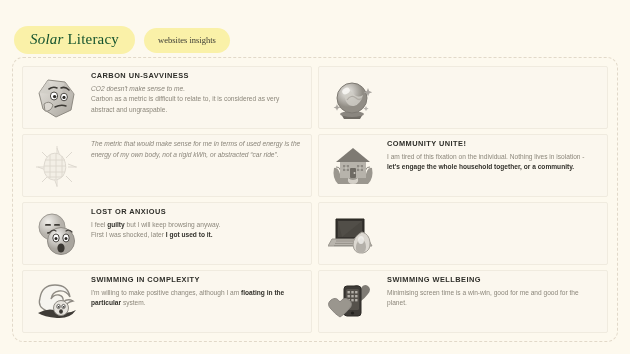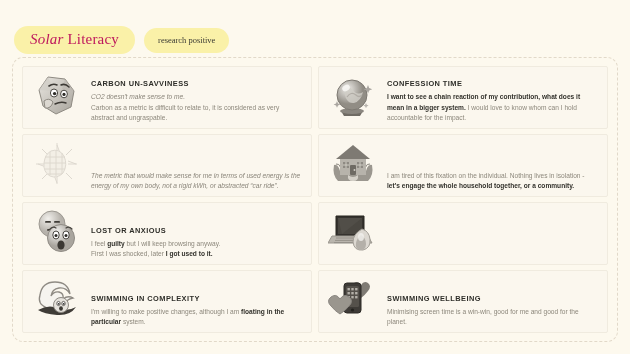--- a/index.html
+++ b/index.html
@@ -22,21 +22,21 @@
     gap: 9px;
     padding: 26px 0 0 14px;
   }
 
   .brand-pill {
     background: #faf1a8;
     border-radius: 18px;
     padding: 5px 16px 6px;
     font-family: "Liberation Serif", serif;
     font-size: 15px;
-    color: #be185d;
+    color: #14532d;
     letter-spacing: .2px;
     white-space: nowrap;
   }
   .brand-pill .brand-solar { font-style: italic; }
   .brand-pill .brand-rest { font-style: normal; }
 
   .tag-pill {
     background: #faf1a8;
     border-radius: 18px;
     padding: 7px 14px 8px;
@@ -66,21 +66,21 @@
     width: 100%;
     height: 100%;
   }
 
   
   .card {
     background: #fbf7ee;
     border: 1px solid #f0ebdf;
     border-radius: 2px;
     display: flex;
-    align-items: flex-end;
+    align-items: flex-start;
     gap: 5px;
     padding: 4px 8px 4px 5px;
     overflow: hidden;
   }
 
   .icon-wrap {
     flex: 0 0 58px;
     height: 56px;
     display: flex;
     align-items: center;
@@ -110,21 +110,21 @@
   .card-text b { color: #33322c; font-weight: bold; }
   .card-text.italic { font-style: italic; color: #8a857a; }
 </style>
 </head>
 <body>
 
 <div class="header">
   <div class="brand-pill">
     <span class="brand-solar">Solar</span><span class="brand-rest"> Literacy</span>
   </div>
-  <div class="tag-pill">research positive</div>
+  <div class="tag-pill">websites insights</div>
 </div>
 
 <div class="frame">
   <div class="grid">
       <div class="card">
         <div class="icon-wrap">
           <svg width="50" height="50" viewBox="0 0 50 50">
     <defs>
               <linearGradient id="gr1" x1="0" y1="0" x2="1" y2="1">
       <stop offset="0" stop-color="#e9e6e0"></stop>
@@ -165,26 +165,20 @@
     <ellipse cx="24" cy="40" rx="12" ry="3" fill="#8a867f"></ellipse>
     <circle cx="24" cy="24" r="15" fill="url(#gr2)" stroke="#7d7972" stroke-width="1"></circle>
     <path d="M16 18 q5 -4 9 1 q4 6 10 2 q-2 9 -9 11 q-9 1 -10 -14 z" fill="#cfccc5" opacity=".85"></path>
     <path d="M19 26 q4 -6 9 -2 q3 3 6 0" stroke="#b0aca5" stroke-width="1.2" fill="none"></path>
     <ellipse cx="18" cy="17" rx="4" ry="3" fill="#fbfaf8" opacity=".8" transform="rotate(-30 18 17)"></ellipse>
     <path d="M40 14 l1.2 3 l3 1.2 l-3 1.2 l-1.2 3 l-1.2-3 l-3-1.2 l3-1.2 z" fill="#aaa6a0"></path>
     <path d="M9 30 l1 2.4 l2.4 1 l-2.4 1 l-1 2.4 l-1-2.4 l-2.4-1 l2.4-1 z" fill="#aaa6a0"></path>
     <path d="M38 32 l.8 1.8 l1.8 .8 l-1.8 .8 l-.8 1.8 l-.8-1.8 l-1.8-.8 l1.8-.8 z" fill="#b8b4ae"></path>
   </svg>
         </div>
-        <div class="card-body">
-          <div class="card-title">CONFESSION TIME</div>
-          <div class="card-text">
-            <div class="card-text"><b>I want to see a chain reaction of my contribution, what does it mean in a bigger system.</b><span> I would love to know whom can I hold accountable for the impact.</span></div>
-          </div>
-        </div>
       </div>
       <div class="card">
         <div class="icon-wrap">
           <svg width="50" height="50" viewBox="0 0 50 50">
     <g stroke="#ddd8cf" stroke-width="1" fill="none">
       <path d="M25 4 v9 M25 45 v-9 M4 25 h9 M45 25 h-9
                M10 10 l6 6 M40 40 l-6 -6 M40 10 l-6 6 M10 40 l6 -6
                M25 6 l3 8 M25 44 l-3 -8 M6 25 l8 3 M44 25 l-8 -3"></path>
     </g>
     <path d="M19 12 q8 -3 13 5 q4 9 -1 17 q-6 6 -13 3 q-7 -4 -6 -13 q1 -9 7 -12 z" fill="#f3efe6" stroke="#ded9d0" stroke-width="1"></path>
@@ -213,20 +207,21 @@
     </g>
     <g stroke="#d6d2ca" stroke-width=".9">
       <path d="M18 23 v6 M15 26 h6 M32 23 v6 M29 26 h6"></path>
     </g>
     <rect x="22" y="26" width="6" height="10" rx="1" fill="#6e6a63"></rect>
     <circle cx="26.5" cy="31" r="1" fill="#cfcbc3"></circle>
     <path d="M20 36 q5 4 10 0 q1 6 -5 6 q-6 0 -5 -6 z" fill="#d4d0c8"></path>
   </svg>
         </div>
         <div class="card-body">
+          <div class="card-title">COMMUNITY UNITE!</div>
           <div class="card-text">
             <div class="card-text"><span>I am tired of this fixation on the individual. Nothing lives in isolation - </span><b>let's engage the whole household together, or a community.</b></div>
           </div>
         </div>
       </div>
       <div class="card">
         <div class="icon-wrap">
           <svg width="50" height="50" viewBox="0 0 50 50">
     <defs>
       <radialGradient id="gr3" cx="35%" cy="30%">

